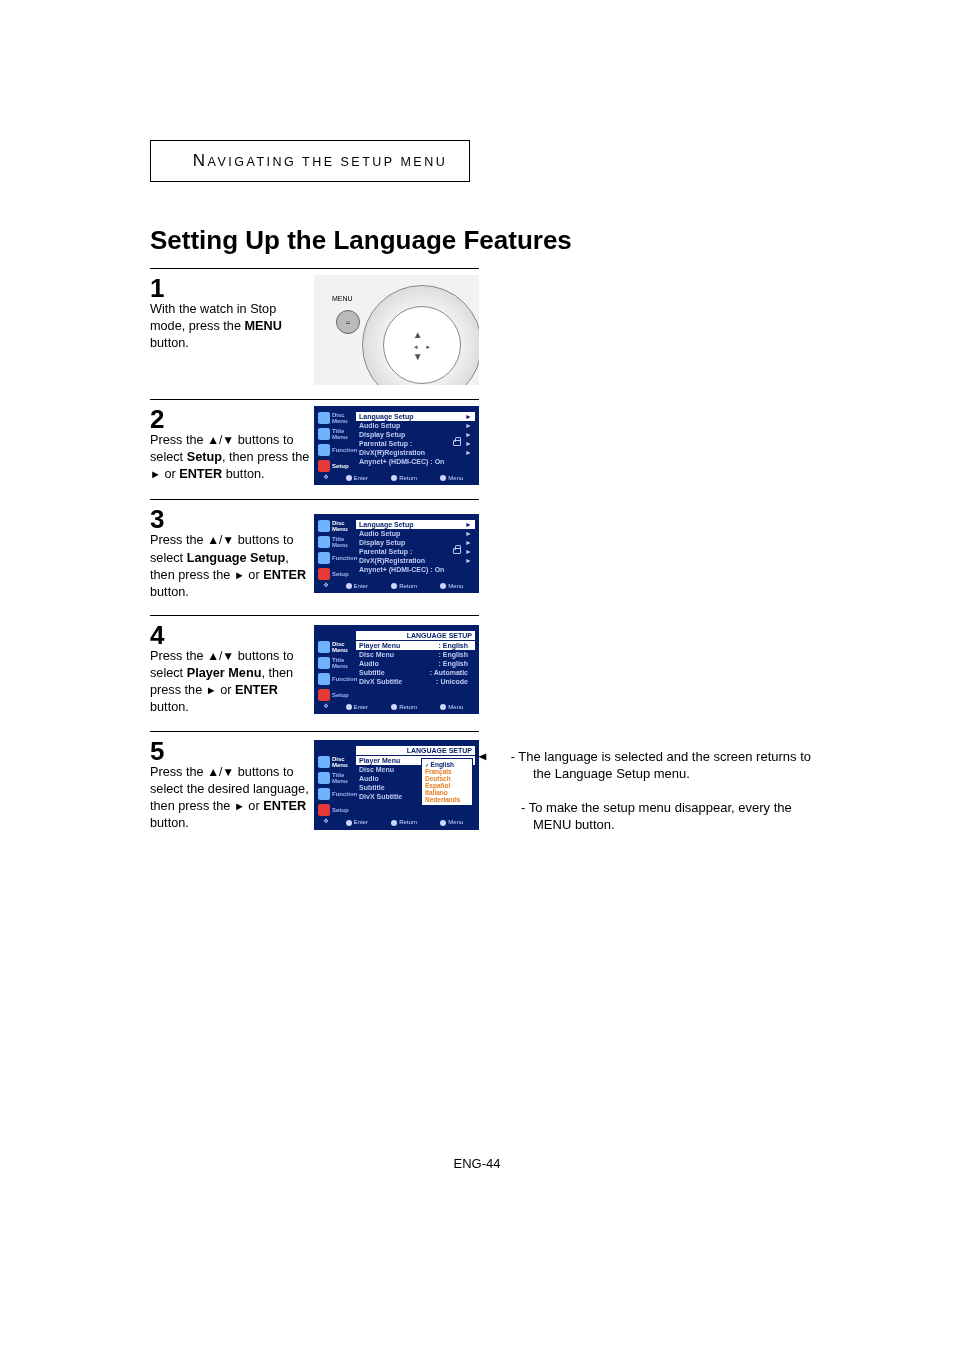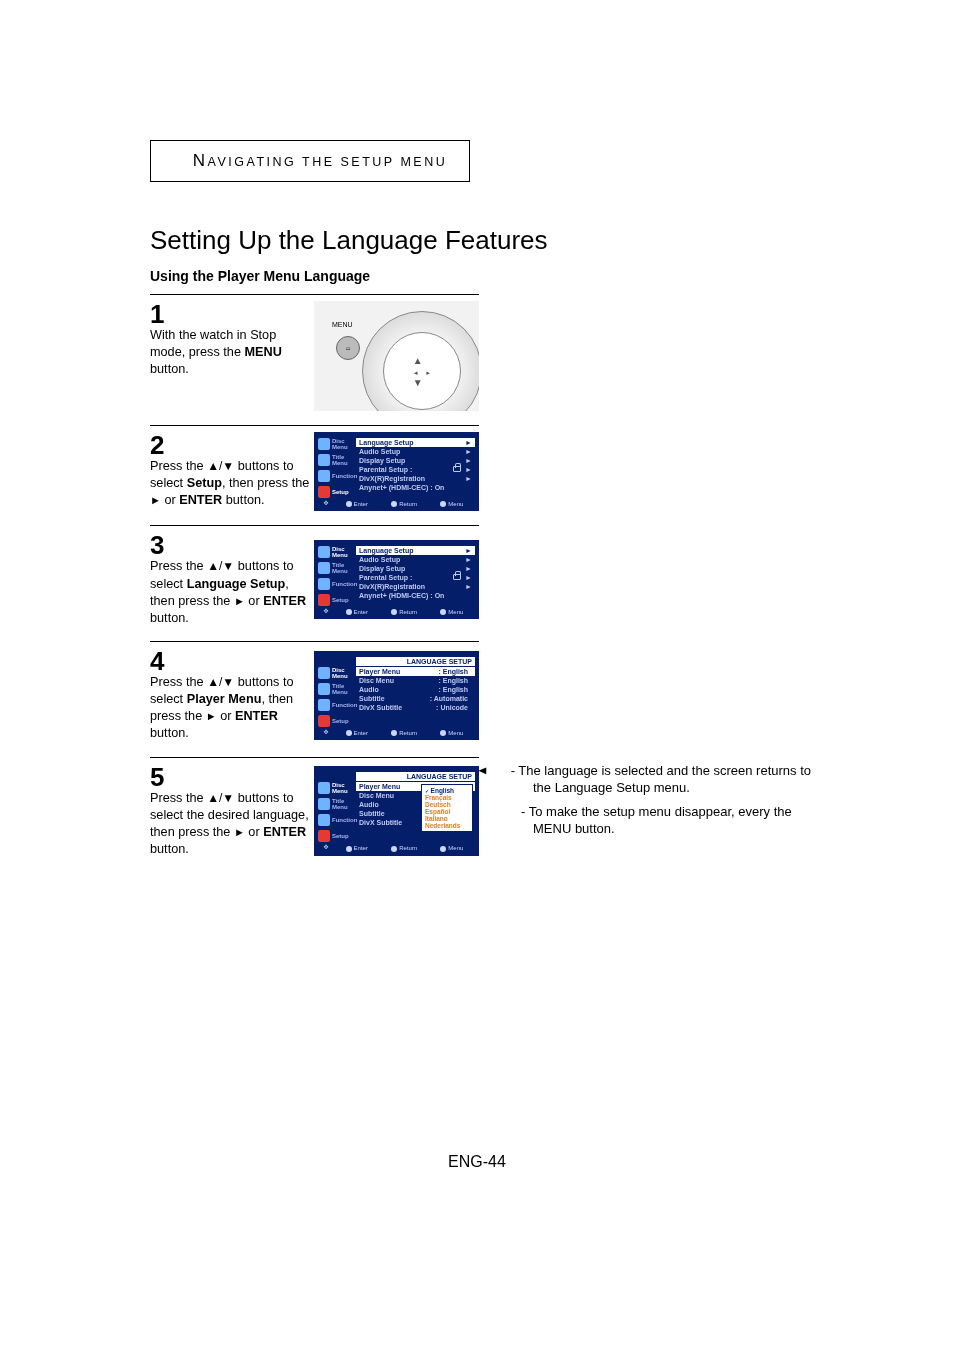--- a/index.html
+++ b/index.html
@@ -30,21 +30,21 @@
     letter-spacing: 2px;
     font-variant: small-caps;
     text-transform: uppercase;
     padding-left: 20px;
   }
   .content {
     margin-top: 85px;
   }
   h1.main-heading {
     font-size: 26px;
-    font-weight: normal;
+    font-weight: bold;
     margin: 0 0 12px 0;
   }
   .intro {
     font-size: 15px;
     line-height: 1.35;
     margin: 0 0 36px 0;
   }
   h3.sub-heading {
     font-size: 14px;
     font-weight: bold;
@@ -218,30 +218,30 @@
     font-size: 13px;
     flex: 1;
     line-height: 1.35;
   }
   .note-col .tri {
     display: inline-block;
     transform: scaleX(1.2);
     font-size: 12px;
     vertical-align: 1px;
   }
-  .note-col p { margin: 4px 0 6px 0; text-indent: -12px; padding-left: 26px;}
+  .note-col p { margin: 16px 0 6px 0; text-indent: -12px; padding-left: 26px;}
   .note-col p:first-child{ text-indent:-26px;}
 
   .page-num {
     position: absolute;
     bottom: 180px;
     left: 0;
     width: 100%;
     text-align: center;
-    font-size: 16px;
+    font-size: 13px;
   }
 
   .arrows {
     display: inline-flex;
     align-items: center;
     font-size: 12px;
     line-height: 1;
   }
   .sym-up::before{content:'▲';}
   .sym-down::before{content:'▼';}
@@ -252,21 +252,20 @@
 <body>
 
 <div class="page">
 
   <div class="section-tab">
       <span style="letter-spacing: 2.5px;"><span style="font-size: 17px;">N</span><span style="font-size: 12.5px;">AVIGATING THE SETUP MENU</span></span>
     </div>
 
   <div class="content">
     <h1 class="main-heading">Setting Up the Language Features</h1>
-    <h3 class="sub-heading">Using the Player Menu Language</h3>
 
     <hr class="sep">
     <div class="step" style="padding:6px 0 14px;">
       <div class="instr-col">
         <span class="num">1</span>
         <span>With the watch in Stop mode, press the </span><span class="bold">MENU</span><span> button.</span>
       </div>
       <div class="fig-col">
         <div class="remote-fig">
           <div class="ring">

